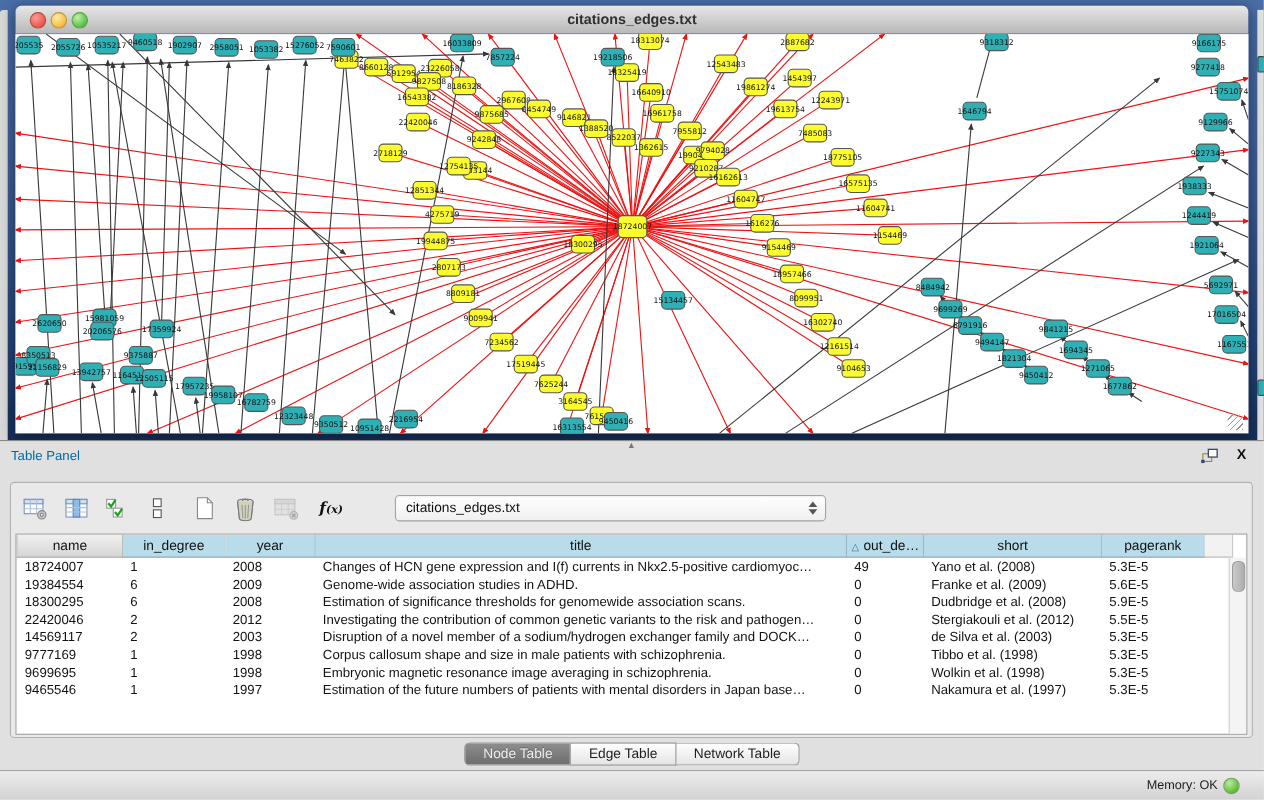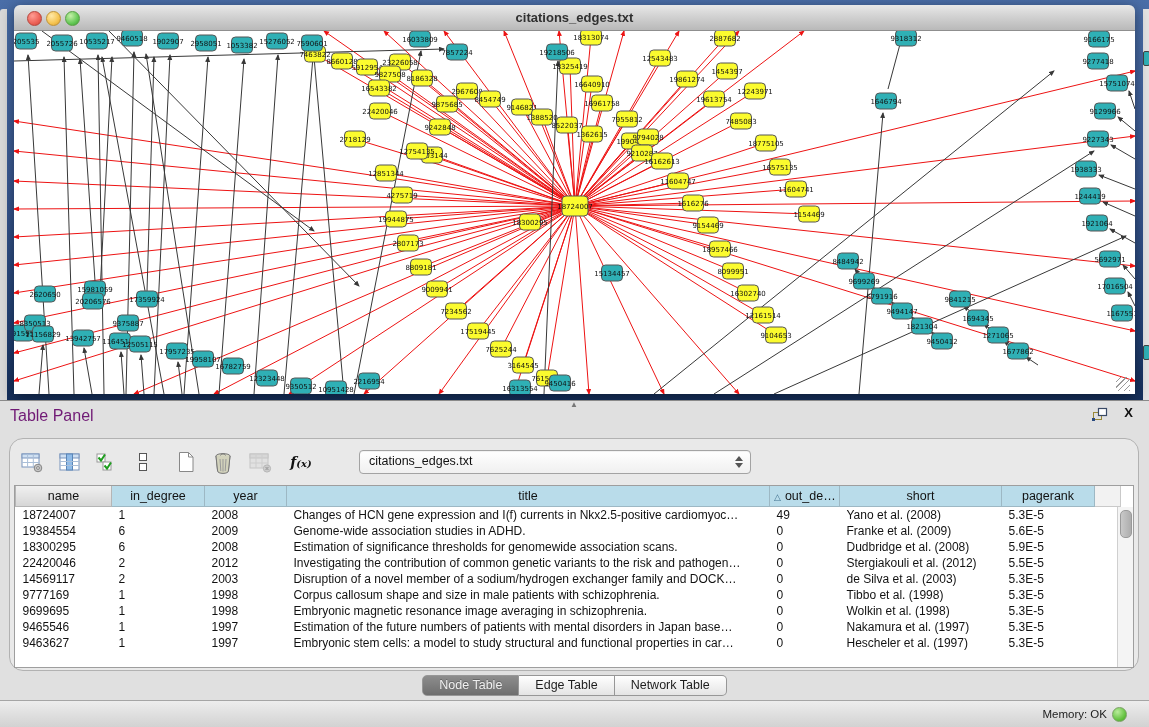--- a/index.html
+++ b/index.html
@@ -26,26 +26,26 @@
   .tl.grn{left:51px;background:radial-gradient(circle at 35% 30%,#c5f0a8,#64c856 60%,#3f9a34);border:1px solid #57a143;}
   .canvas{position:relative;width:100%;height:363px;background:#ffffff;overflow:hidden;}
   .canvas svg{display:block;}
   .resize-grip{position:absolute;right:5px;bottom:3px;width:14px;height:14px;
     background:repeating-linear-gradient(135deg,transparent 0 3px,#9a9a9a 3px 4px);}
 
   
   .table-panel{position:absolute;left:0;top:400px;width:1149px;height:300px;background:#e0e0e0;border-top:1px solid #8a8a8a;}
   .splitter-handle{position:absolute;left:570px;top:0px;font-size:8px;color:#777;line-height:8px;cursor:row-resize;}
   .panel-header{position:absolute;left:0;top:2px;width:100%;height:22px;}
-  .panel-title{position:absolute;left:10px;top:4px;font-size:16px;color:#701a75;}
+  .panel-title{position:absolute;left:10px;top:4px;font-size:12px;color:#0369a1;}
   .panel-float{position:absolute;right:40px;top:3px;width:18px;height:16px;cursor:pointer;}
   .panel-close{position:absolute;right:16px;top:2px;font-size:13px;font-weight:bold;color:#111;cursor:pointer;}
 
   .panel-body{position:absolute;left:9px;top:37px;width:1130px;height:233px;
-    background:#e9e9e9;border:1px solid #b2b2b2;border-radius:14px;box-sizing:border-box;}
+    background:#e9e9e9;border:1px solid #b2b2b2;border-radius:4px;box-sizing:border-box;}
   .toolbar{position:absolute;left:0;top:0;width:100%;height:46px;display:flex;align-items:center;gap:11px;padding-left:9px;box-sizing:border-box;}
   .tb-btn{width:26px;height:26px;display:flex;align-items:center;justify-content:center;cursor:pointer;background:none;border:none;padding:0;}
   .tb-btn.disabled{opacity:.55;cursor:default;}
   .fx{font-family:"DejaVu Serif",serif;font-style:italic;font-weight:bold;font-size:14px;color:#111;}
   .fx small{font-size:10px;font-weight:bold;}
   .combo{position:relative;margin-left:34px;width:390px;height:22px;border:1px solid #a3a3a3;border-radius:4px;
     background:linear-gradient(180deg,#ffffff,#f0f0f0);box-shadow:inset 0 1px 1px rgba(0,0,0,.06);cursor:pointer;}
   .combo .val{position:absolute;left:9px;top:3px;font-size:12.5px;color:#111;}
   .combo .stepper{position:absolute;right:7px;top:4px;width:8px;height:14px;}
   .combo .up{position:absolute;top:1px;left:0;width:0;height:0;border-left:4px solid transparent;border-right:4px solid transparent;border-bottom:5px solid #555;}
@@ -678,30 +678,20 @@
               <tr>
                 <td>9465546</td>
                 <td>1</td>
                 <td>1997</td>
                 <td>Estimation of the future numbers of patients with mental disorders in Japan base…</td>
                 <td>0</td>
                 <td>Nakamura et al. (1997)</td>
                 <td>5.3E-5</td>
                 <td></td>
               </tr>
-              <tr>
-                <td>9463627</td>
-                <td>1</td>
-                <td>1997</td>
-                <td>Embryonic stem cells: a model to study structural and functional properties in car…</td>
-                <td>0</td>
-                <td>Hescheler et al. (1997)</td>
-                <td>5.3E-5</td>
-                <td></td>
-              </tr>
             </tbody>
           </table>
         <div class="vscroll">
           <div class="thumb"></div>
         </div>
       </div>
     </div>
 
     <div class="tabbar">
       <div class="tab selected">Node Table</div>

